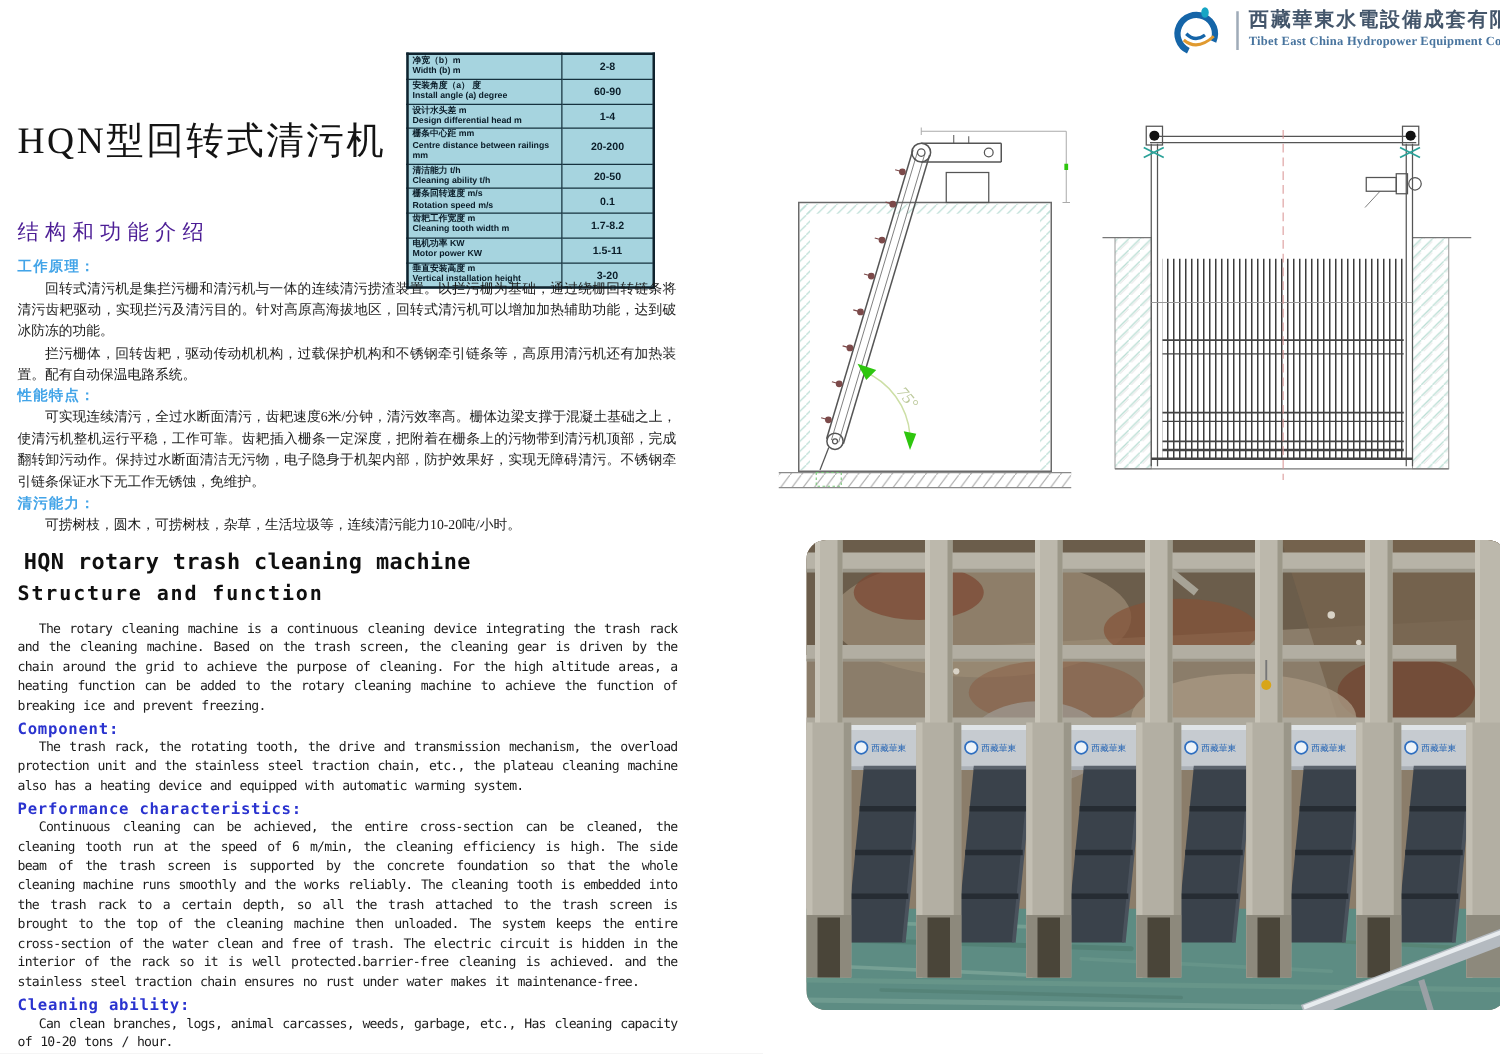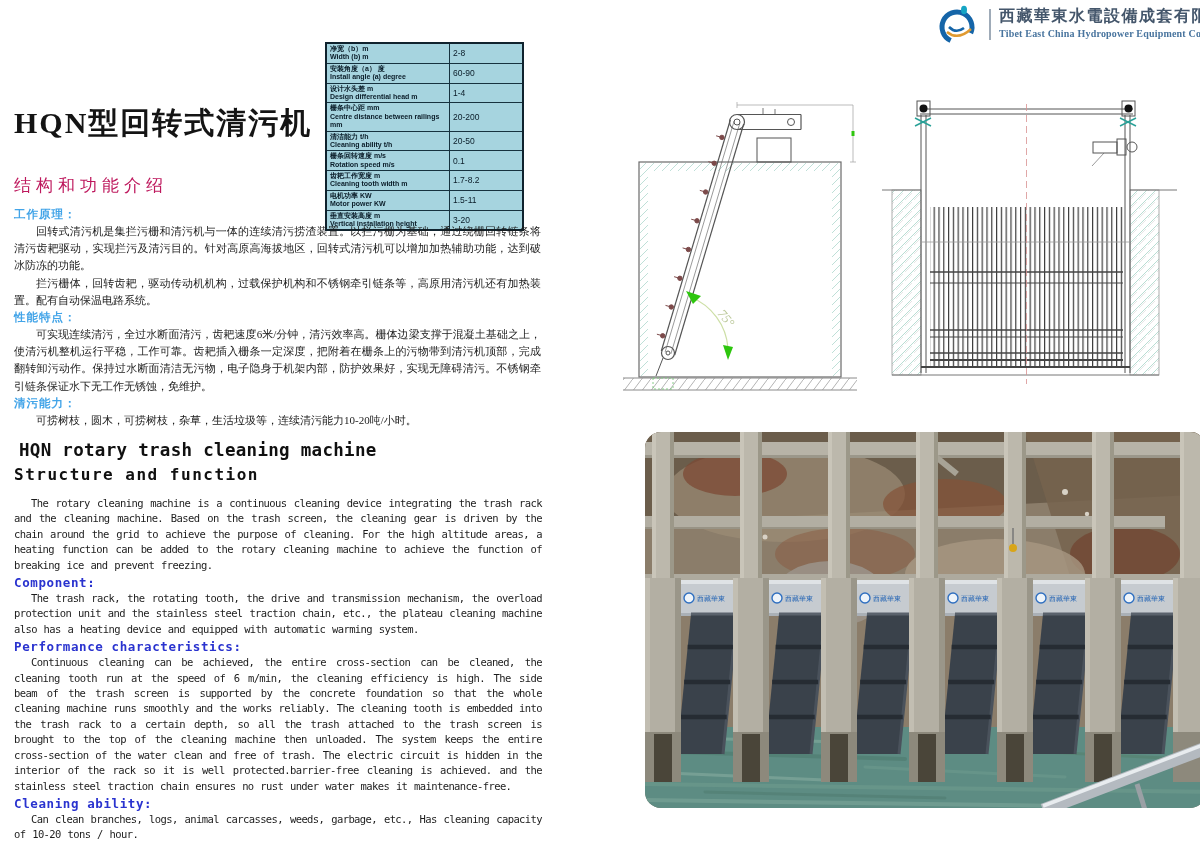--- a/index.html
+++ b/index.html
@@ -8,29 +8,29 @@
 
   
   .hdr-logo{position:absolute;left:936px;top:2px;width:46px;height:44px;}
   .hdr-divider{position:absolute;left:989px;top:9px;width:2px;height:31px;background:#9fabb8;}
   .hdr-cn{position:absolute;left:999px;top:6px;font-size:16px;font-weight:bold;color:#44566b;
           letter-spacing:1.5px;white-space:nowrap;}
   .hdr-en{position:absolute;left:999px;top:28px;font-size:10px;font-weight:bold;color:#48749e;
           letter-spacing:0.2px;white-space:nowrap;}
 
   
-  .title-cn{position:absolute;left:14px;top:103px;font-size:30px;color:#141414;letter-spacing:2px;white-space:nowrap;font-weight:bold;}
-  .intro-cn{position:absolute;left:14px;top:174px;font-size:17px;color:#be185d;letter-spacing:5px;white-space:nowrap;}
+  .title-cn{position:absolute;left:14px;top:92px;font-size:30px;color:#141414;letter-spacing:2px;white-space:nowrap;}
+  .intro-cn{position:absolute;left:14px;top:174px;font-size:17px;color:#4c1d95;letter-spacing:5px;white-space:nowrap;}
 
   
   .spec-table{position:absolute;left:325px;top:42px;border-collapse:collapse;background:#a6d4df;
               font-family:"Liberation Sans",sans-serif;color:#0a1c28;border:2px solid #10232e;}
   .spec-table td{border:1px solid #16323f;padding:1px 3px;vertical-align:middle;}
   .spec-table td.sl{width:116px;}
-  .spec-table td.sv{width:66px;font-size:8.5px;font-weight:normal;}
+  .spec-table td.sv{width:66px;text-align:center;font-size:8.5px;font-weight:bold;}
   .spec-table .slc,.spec-table .sle{display:block;font-size:7px;font-weight:bold;line-height:1.2;}
 
   
   .cn-body{position:absolute;left:14px;top:206px;width:527px;}
   .cn-label{margin:0;font-size:11.5px;font-weight:bold;color:#42a4e8;line-height:17px;letter-spacing:1px;}
   .cn-para{margin:0;font-size:11px;line-height:17.2px;color:#1b1b1b;text-align:justify;text-indent:2em;}
 
   
   .en-body{position:absolute;left:14px;top:440px;width:528px;
            font-family:"DejaVu Sans Mono","Liberation Mono",monospace;}

